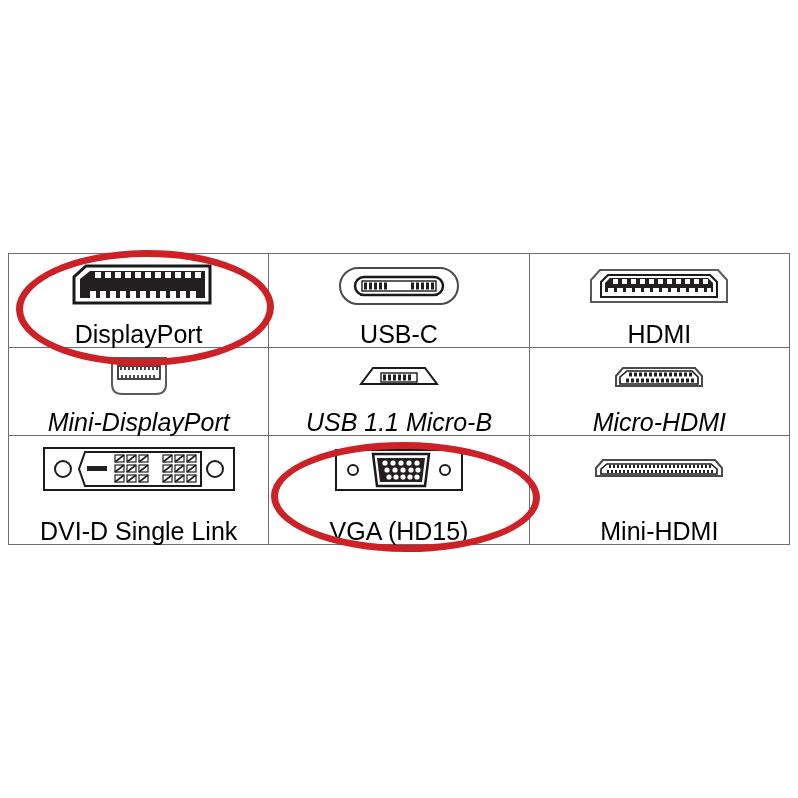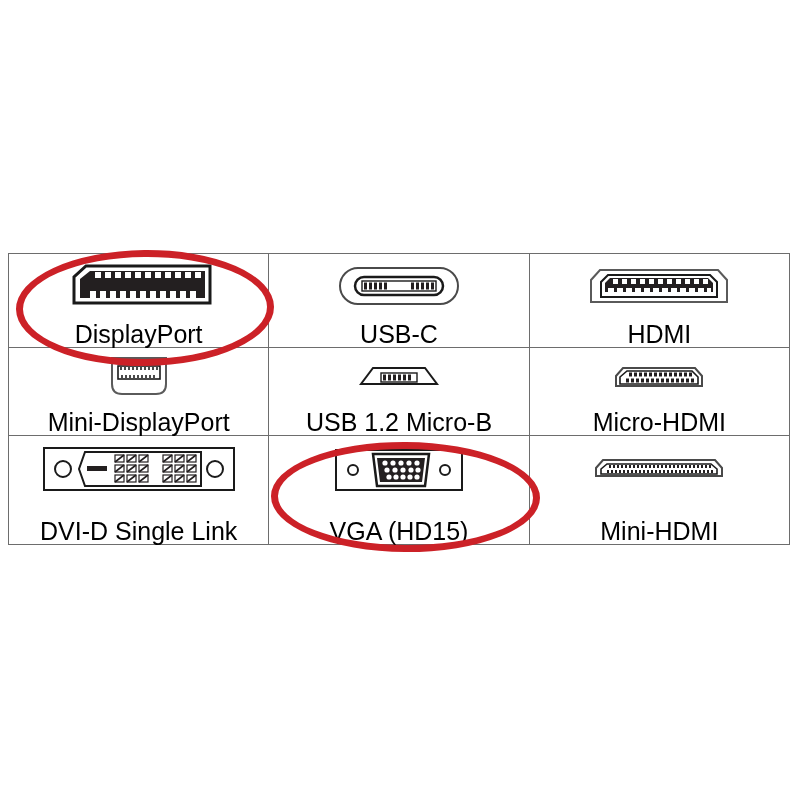--- a/index.html
+++ b/index.html
@@ -39,21 +39,21 @@
   .cell-inner {
     position: relative;
     height: 100%;
     display: flex;
     flex-direction: column;
     align-items: center;
     justify-content: flex-start;
     box-sizing: border-box;
   }
   .row-a .cell-inner { padding-top: 8px; }
-  .row-b .cell-inner { padding-top: 8px; }
+  .row-b .cell-inner { padding-top: 8px; font-style: italic; }
   .row-c .cell-inner { padding-top: 8px; }
 
   .art {
     display: flex;
     align-items: center;
     justify-content: center;
     width: 100%;
   }
   .caption {
     font-size: 25px;
@@ -254,21 +254,21 @@
                 <g fill="#231f20">
                   <rect x="32" y="16.5" width="3" height="6"></rect>
                   <rect x="37" y="16.5" width="3" height="6"></rect>
                   <rect x="42" y="16.5" width="3" height="6"></rect>
                   <rect x="47" y="16.5" width="3" height="6"></rect>
                   <rect x="52" y="16.5" width="3" height="6"></rect>
                   <rect x="57" y="16.5" width="3" height="6"></rect>
                 </g>
               </svg>
             </div>
-            <div class="caption">USB 1.2 Micro-B</div>
+            <div class="caption">USB 1.1 Micro-B</div>
           </div>
         </td>
 
         <td>
           <div class="cell-inner">
             <div class="art">
               <svg width="100" height="40" viewBox="0 0 100 40" aria-hidden="true">
                 <path d="M14 10 L86 10 L93 18 L93 28 L7 28 L7 18 Z" fill="#ffffff" stroke="#4a4a4a" stroke-width="2"></path>
                 <path d="M18 13 L83 13 L89 19 L89 26 L11 26 L11 19 Z" fill="#ffffff" stroke="#1a1a1a" stroke-width="1.6"></path>
                 <g fill="#231f20">

